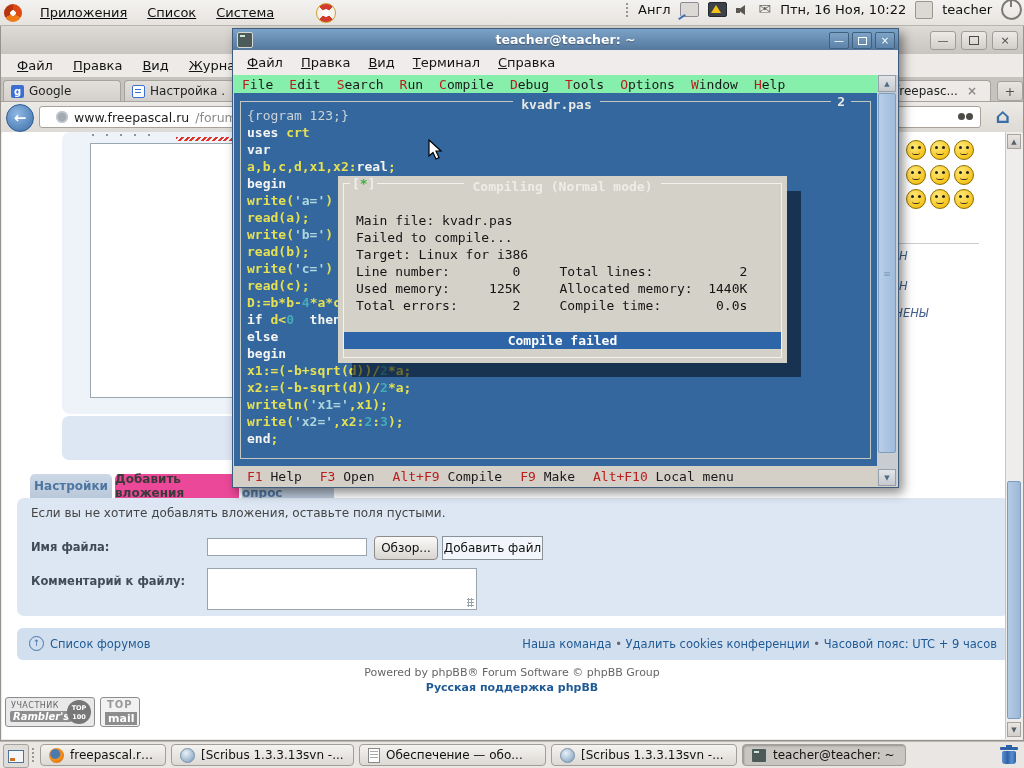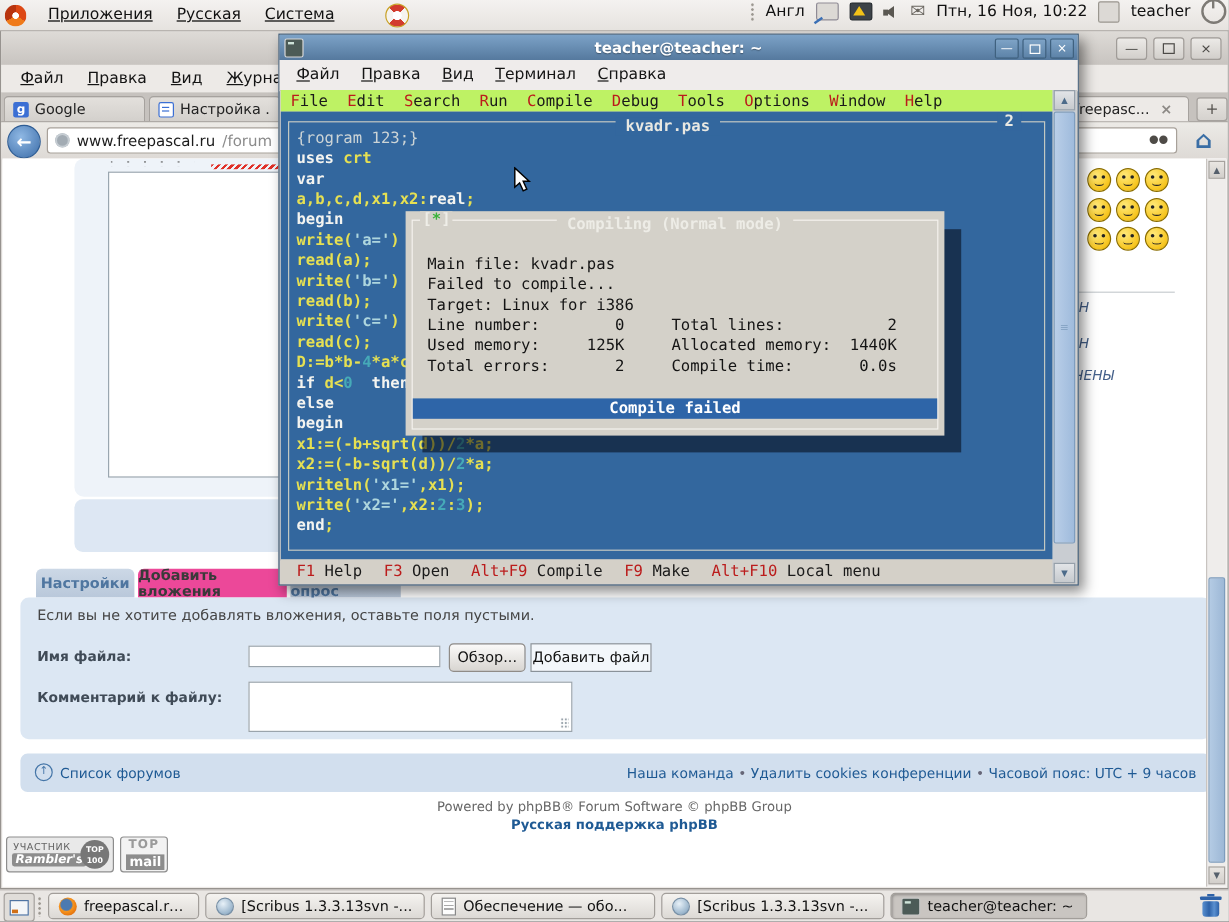--- a/index.html
+++ b/index.html
@@ -51,21 +51,21 @@
   .fav-phpbb{width:13px;height:13px;background:#fff;border:1.5px solid #3b6fd4;border-radius:2px;box-sizing:border-box;position:relative;}
   .fav-phpbb::after{content:"";position:absolute;left:2px;top:3px;width:6px;height:1.5px;background:#3b6fd4;box-shadow:0 3px 0 #3b6fd4;}
   .tab-close{color:#8d8a86;font-weight:bold;font-size:12px;margin-left:4px;}
   .newtab-btn{position:absolute;left:996px;top:4px;width:24px;height:18px;border:1px solid #a6a29e;border-radius:3px;
     background:linear-gradient(#e8e5e1,#d5d2ce);color:#55524e;font-size:13px;display:flex;align-items:center;justify-content:center;}
   .bt-navbar{position:relative;height:31px;background:linear-gradient(#eceae6,#ddd9d5);}
   .back-btn{position:absolute;left:5px;top:2px;width:26px;height:26px;border-radius:50%;border:1px solid #2d5c94;
     background:radial-gradient(circle at 40% 35%, #8fb8e4, #3c6da8);color:#fff;font-size:15px;font-weight:bold;
     display:flex;align-items:center;justify-content:center;line-height:1;}
   .url-field{position:absolute;left:38px;top:4px;width:330px;height:22px;background:#fff;border:1px solid #a8a19a;border-radius:3px;
-    display:flex;align-items:center;padding:0 6px;box-sizing:border-box;gap:6px;}
+    display:flex;align-items:center;padding:0 16px;box-sizing:border-box;gap:6px;}
   .globe-icon{width:12px;height:12px;border-radius:50%;background:#a2abb3;box-shadow:inset 0 0 0 1.5px #c6cdd3;flex:none;}
   .url-domain{font-size:12.5px;color:#1c1c1c;}
   .url-path{font-size:12.5px;color:#8b8b8b;}
   .search-field{position:absolute;left:868px;top:4px;width:112px;height:22px;background:#fff;border:1px solid #a8a19a;border-radius:3px;box-sizing:border-box;}
   .binocs-icon{position:absolute;right:6px;top:6px;width:16px;height:8px;}
   .binocs-icon::before{content:"";position:absolute;left:0;top:0;width:7px;height:7px;border-radius:50%;background:#4e4b47;box-shadow:8px 0 0 #4e4b47;}
   .home-btn{position:absolute;left:989px;top:1px;width:26px;height:26px;font-size:20px;color:#3a6ea5;display:flex;align-items:center;justify-content:center;font-weight:bold;}
   .bt-content{position:absolute;left:1px;top:106px;right:1px;bottom:1px;background:#fff;overflow:hidden;}
   
   .post-panel{position:absolute;left:60px;top:0;width:460px;height:282px;background:#eef3f9;border-radius:8px;}
@@ -125,21 +125,21 @@
   .term-title{color:#fff;font-weight:bold;font-size:12.5px;text-shadow:0 1px 1px rgba(0,0,0,.35);}
   .term-icon{position:absolute;left:4px;top:3px;width:14px;height:14px;background:#4c5b57;border:1px solid #d8d8d8;border-radius:2px;}
   .term-icon::after{content:"";position:absolute;left:2px;top:2px;width:5px;height:2px;background:#cfe4da;}
   .term-btns{position:absolute;right:3px;top:3px;display:flex;gap:3px;}
   .term-btn{width:18px;height:15px;background:linear-gradient(#7ea3c6,#5d83a8);border:1px solid #3f617f;border-radius:2px;
     color:#fff;font-size:10px;display:flex;align-items:center;justify-content:center;line-height:1;}
   .term-btn .maxbox{border-color:#fff;width:7px;height:6px;}
   .term-menubar{height:25px;background:#efeceb;border-bottom:1px solid #c9c5c1;display:flex;align-items:center;padding-left:5px;}
   .term-menu-item{font-size:13px;color:#141414;padding:2px 9px;}
   .ide{position:absolute;left:1px;top:46px;width:645px;bottom:1px;font-family:"DejaVu Sans Mono","Liberation Mono",monospace;}
-  .ide-menubar{height:18px;background:#bef264;display:flex;align-items:center;font-size:13px;color:#1a1a1a;}
+  .ide-menubar{height:18px;background:#86efac;display:flex;align-items:center;font-size:13px;color:#1a1a1a;}
   .ide-menu-item{padding:0 8px;}
   .hot-red{color:#bb1c1c;}
   .ide-editor{position:absolute;left:0;top:18px;width:645px;height:374px;background:#33679e;overflow:hidden;}
   .ide-frame{position:absolute;left:6px;top:8px;right:8px;bottom:8px;border:1px solid #c2c8c2;}
   .ide-file-title{position:absolute;top:1px;left:0;width:100%;text-align:center;pointer-events:none;}
   .ide-file-title span{background:#33679e;padding:0 8px;color:#e8e8e2;font-size:13px;font-weight:bold;}
   .ide-win-num{position:absolute;top:1px;right:28px;background:#33679e;padding:0 6px;color:#e8e8e2;font-size:13px;font-weight:bold;}
   .ide-code{position:absolute;left:13px;top:14px;font-size:13px;line-height:17px;white-space:pre;}
   .code-line{height:17px;}
   .tk-kw{color:#f4f4f0;font-weight:bold;}
@@ -385,21 +385,21 @@
       <div class="ts-thumb">≡</div>
       <div class="ts-btn" style="bottom:0;">▼</div>
     </div>
   </div>
 
   <div class="panel">
     <div class="panel-left">
       <span class="ubuntu-logo"></span>
       <span id="panel-menus" style="display:flex;text-decoration:underline;">
           <span class="panel-menu">Приложения</span>
-          <span class="panel-menu">Русская</span>
+          <span class="panel-menu">Список</span>
           <span class="panel-menu">Система</span>
         </span>
       <span class="ff-icon"></span>
       <span class="lifebuoy-icon"></span>
     </div>
     <div class="panel-right">
       <span class="handle-dots"></span>
       <span>Англ</span>
       <span class="kb-icon"></span>
       <span class="display-icon"></span>

